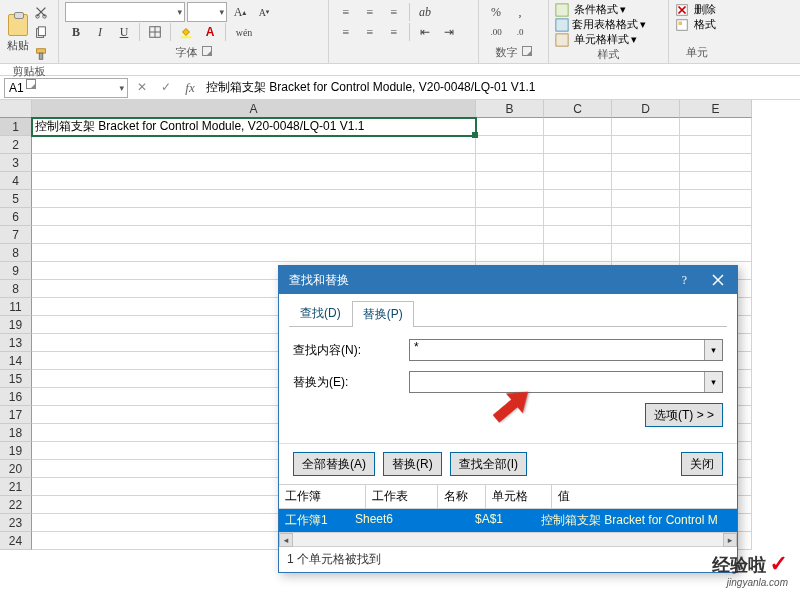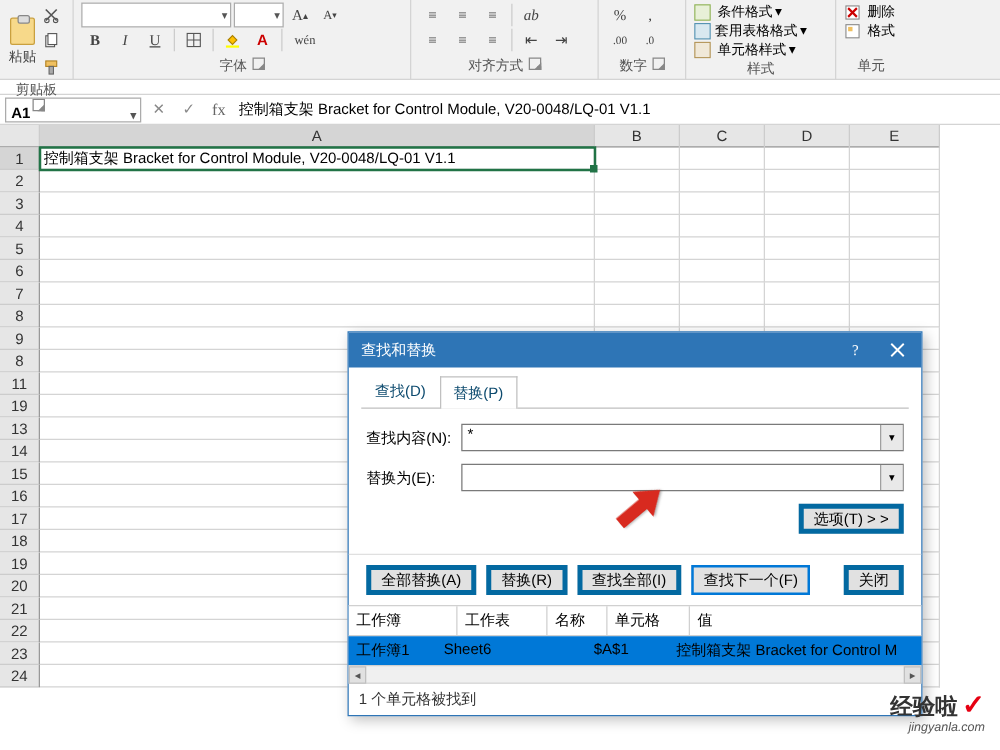--- a/index.html
+++ b/index.html
@@ -12,24 +12,24 @@
 .rb-row { display: flex; align-items: center; gap: 2px; }
 .rb-btn { width: 22px; height: 20px; display: inline-flex; align-items: center; justify-content: center; border: 1px solid transparent; color: #444; font-family: "Times New Roman", serif; }
 .paste-big { width: 36px; height: 40px; display: flex; flex-direction: column; align-items: center; justify-content: center; font-size: 11px; color: #444; }
 .paste-big .clip-icon { width: 20px; height: 22px; background: #f7d98a; border: 1px solid #c9a03f; border-radius: 2px; position: relative; margin-bottom: 2px; }
 .paste-big .clip-icon::before { content:""; position:absolute; top:-3px; left:5px; width:8px; height:5px; border:1px solid #888; border-radius:2px; background:#ddd; }
 .font-combo { height: 20px; border: 1px solid #ababab; background: #fff; font-size: 11px; padding: 0 14px 0 4px; min-width: 80px; display: inline-flex; align-items: center; position: relative; }
 .font-combo .dd { position: absolute; right: 2px; font-size: 9px; color: #555; }
 
 
 .fbar-row { display: flex; align-items: center; height: 24px; border-bottom: 1px solid #d4d4d4; background: #fff; }
-.namebox { width: 109px; height: 20px; border: 1px solid #ababab; margin: 0 2px 0 4px; padding: 0 4px; display: flex; align-items: flex-end; font-size: 12px; position: relative; font-weight: bold; }
+.namebox { width: 124px; height: 20px; border: 1px solid #ababab; margin: 0 2px 0 4px; padding: 0 4px; display: flex; align-items: center; font-size: 12px; position: relative; }
 .namebox .dd { position: absolute; right: 3px; font-size: 9px; color: #555; }
 .fbar-btn { width: 24px; height: 20px; display: inline-flex; align-items: center; justify-content: center; color: #888; font-family: serif; }
-.fbar-fx { font-family: "Times New Roman"; color: #666; font-size: 13px; }
+.fbar-fx { font-style: italic; font-family: "Times New Roman"; color: #666; font-size: 13px; }
 .fbar-input { flex: 1; height: 20px; border: none; outline: none; font-size: 12px; padding: 0 4px; }
 
 
 .grid { position: relative; background: #fff; }
 .corner { width: 32px; height: 18px; background: #e6e6e6; border-right: 1px solid #ccc; border-bottom: 1px solid #999; }
 .col-headers { position: absolute; top: 0; left: 32px; right: 0; height: 18px; display: flex; }
 .col-h { background: #e6e6e6; border-right: 1px solid #ccc; border-bottom: 1px solid #999; text-align: center; font-size: 12px; color: #333; line-height: 18px; }
 .row-headers { position: absolute; top: 18px; left: 0; width: 32px; }
 .row-h { height: 18px; background: #e6e6e6; border-right: 1px solid #999; border-bottom: 1px solid #ccc; text-align: center; font-size: 12px; color: #333; line-height: 18px; }
 .row-h.sel, .col-h.sel { background: #d5d5d5; }
@@ -42,31 +42,31 @@
 
 .dialog { position: absolute; top: 265px; left: 278px; width: 460px; background: #fff; border: 1px solid #2e75b6; box-shadow: 3px 3px 10px rgba(0,0,0,0.25); }
 .dlg-title { background: #2e75b6; color: #fff; height: 28px; display: flex; align-items: center; padding: 0 10px; font-size: 12px; }
 .dlg-title .spacer { flex: 1; }
 .dlg-title .q { margin-right: 12px; font-family: serif; }
 .dlg-close { width: 38px; height: 28px; display: flex; align-items: center; justify-content: center; color: #fff; margin-right: -10px; }
 .dlg-tabs { display: flex; padding: 6px 10px 0 10px; }
 .dlg-tab { padding: 4px 10px; font-size: 12px; color: #0c4a6e; border: 1px solid transparent; border-bottom: none; }
 .dlg-tab.active { border-color: #c0c0c0; background: #fff; position: relative; top: 1px; }
 .dlg-body { padding: 12px 14px; }
-.dlg-field { display: flex; align-items: center; margin-bottom: 10px; }
+.dlg-field { display: flex; align-items: center; margin-bottom: 10px; gap: 40px; }
 .dlg-field label { width: 76px; font-size: 12px; }
 .dlg-input { flex: 1; height: 22px; border: 1px solid #7a7a7a; padding: 0 4px; font-size: 12px; background:#fff; position: relative; }
 .dlg-input .dd { position: absolute; right: 0; top: 0; width: 18px; height: 100%; border-left: 1px solid #a0a0a0; background: #e9e9e9; display:flex; align-items:center; justify-content:center; font-size:9px; }
 .dlg-opt-row { display: flex; justify-content: flex-end; margin-top: 6px; margin-bottom: 4px; }
 .dlg-btnrow { display: flex; gap: 8px; padding: 8px 14px; border-top: 1px solid #e0e0e0; align-items:center; flex-wrap: nowrap;}
-.dlg-btn { height: 24px; padding: 0 8px; border: 4px solid #0369a1; background: #e1e1e1; font-size: 12px; display: inline-flex; align-items: center; white-space: nowrap; }
+.dlg-btn { height: 24px; padding: 0 8px; border: 1px solid #0369a1; background: #e1e1e1; font-size: 12px; display: inline-flex; align-items: center; white-space: nowrap; }
 .dlg-btn.focus { border: 2px solid #0078d7; }
 .dlg-results-head { display: flex; background: #fff; border-bottom: 1px solid #d0d0d0; border-top: 1px solid #d0d0d0; }
 .dlg-results-head > div { padding: 3px 6px; font-size: 12px; border-right: 1px solid #d0d0d0; }
-.dlg-result-row { display: flex; background: #0078d7; color: #000000; }
+.dlg-result-row { display: flex; background: #0078d7; color: #fef9c3; }
 .dlg-result-row > div { padding: 3px 6px; font-size: 12px; overflow: hidden; white-space: nowrap; }
 .dlg-status { padding: 4px 8px; font-size: 12px; color: #333; border-top: 1px solid #d0d0d0; }
 .dlg-scroll { height: 14px; background: #f0f0f0; border-top:1px solid #d0d0d0; display:flex; align-items:center;}
 .dlg-scroll .ar { width:14px; height:14px; display:flex; align-items:center; justify-content:center; font-size:9px; color:#555; background:#e1e1e1; border:1px solid #c0c0c0;}
 
 .arrow-cursor { position: absolute; top: 390px; left: 492px; transform: rotate(-40deg); z-index: 20; }
 .arrow-cursor svg { filter: drop-shadow(1px 1px 1px rgba(0,0,0,0.3)); }
 
 .watermark { position: absolute; right: 12px; bottom: 12px; text-align: right; }
 .watermark .cn { font-size: 18px; color: #333; font-weight: bold; display:inline;}
@@ -162,21 +162,20 @@
       <span class="rb-btn" style="font-style:italic">ab</span>
     </div>
     <div class="rb-row">
       <span class="rb-btn">≡</span>
       <span class="rb-btn">≡</span>
       <span class="rb-btn">≡</span>
       <span style="width:1px;height:18px;background:#ccc;margin:0 2px"></span>
       <span class="rb-btn">⇤</span>
       <span class="rb-btn">⇥</span>
     </div>
-    <div class="ribbon-label"><span>对齐方式</span><span class="tiny-launcher"></span></div>
   </div>
 
   <div class="ribbon-group" style="width:70px">
     <div class="rb-row">
         <span class="rb-btn">%</span>
         <span class="rb-btn">,</span>
       </div>
     <div class="rb-row">
         <span class="rb-btn" style="font-size:9px">.00</span>
         <span class="rb-btn" style="font-size:9px">.0</span>
@@ -467,21 +466,20 @@
       <div class="dlg-input"><span></span><span class="dd">▾</span></div>
     </div>
     <div class="dlg-opt-row">
       <span class="dlg-btn">选项(T) &gt; &gt;</span>
     </div>
   </div>
   <div class="dlg-btnrow">
     <span class="dlg-btn">全部替换(A)</span>
     <span class="dlg-btn">替换(R)</span>
     <span class="dlg-btn">查找全部(I)</span>
-    <span class="dlg-btn focus">查找下一个(F)</span>
     <span style="flex:1"></span>
     <span class="dlg-btn">关闭</span>
   </div>
   <div class="dlg-results-head">
     <div style="width:87px">工作簿</div>
     <div style="width:72px">工作表</div>
     <div style="width:48px">名称</div>
     <div style="width:66px">单元格</div>
     <div style="flex:1;border-right:none">值</div>
   </div>

